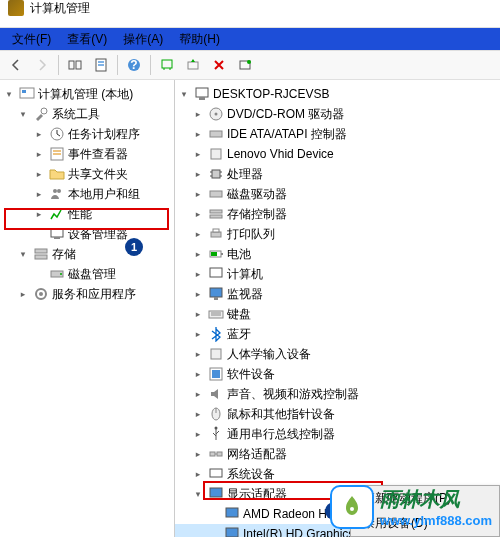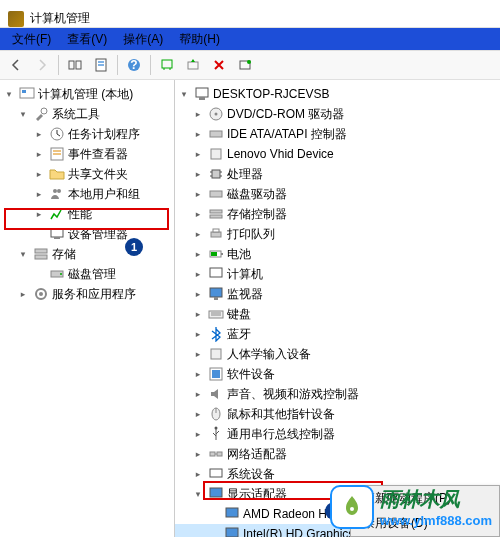--- a/index.html
+++ b/index.html
@@ -1,17 +1,17 @@
 <!DOCTYPE html>
 <html><head>
 <meta charset="utf-8">
 <style>
 *{margin:0;padding:0;box-sizing:border-box;font-family:"Microsoft YaHei","Segoe UI",sans-serif;font-size:12px}
 body{background:#fff;width:500px;height:537px;overflow:hidden;position:relative}
-.titlebar{background:#fff;height:28px;display:flex;align-items:flex-end;padding:0 8px;border-bottom:1px solid #e0e0e0}
+.titlebar{background:#fff;height:28px;display:flex;align-items:flex-start;padding:0 8px;border-bottom:1px solid #e0e0e0}
 .titlebar .ticon{width:16px;height:16px;margin-right:6px;background:linear-gradient(135deg,#8b6914 0%,#b8860b 100%);border-radius:2px}
 .menubar{height:22px;display:flex;align-items:center;padding:0 4px;background:#1d4ed8}
 .menubar span{padding:2px 8px;cursor:pointer}
 .toolbar{height:30px;display:flex;align-items:center;padding:0 4px;gap:2px;border-top:1px solid #e0e0e0;border-bottom:1px solid #e0e0e0;background:#f8f8f8}
 .tb-btn{width:24px;height:24px;display:flex;align-items:center;justify-content:center;border:1px solid transparent}
 .tb-sep{width:1px;height:20px;background:#ccc;margin:0 2px}
 .content{display:flex;height:calc(100% - 80px);position:relative}
 .left-pane{width:175px;border-right:1px solid #ccc;overflow:hidden;padding:4px 0}
 .right-pane{flex:1;overflow:hidden;padding:4px 0;position:relative}
 .tree-item{display:flex;align-items:center;height:20px;padding:1px 0;white-space:nowrap;cursor:pointer}

